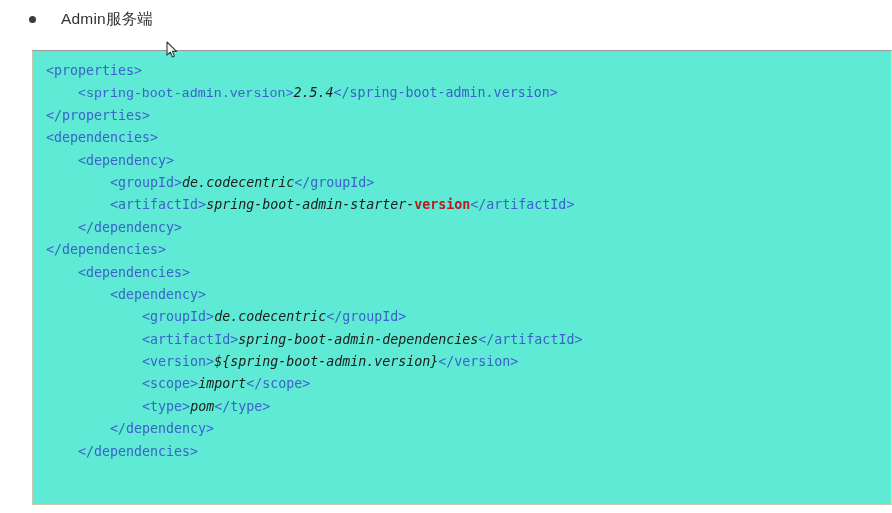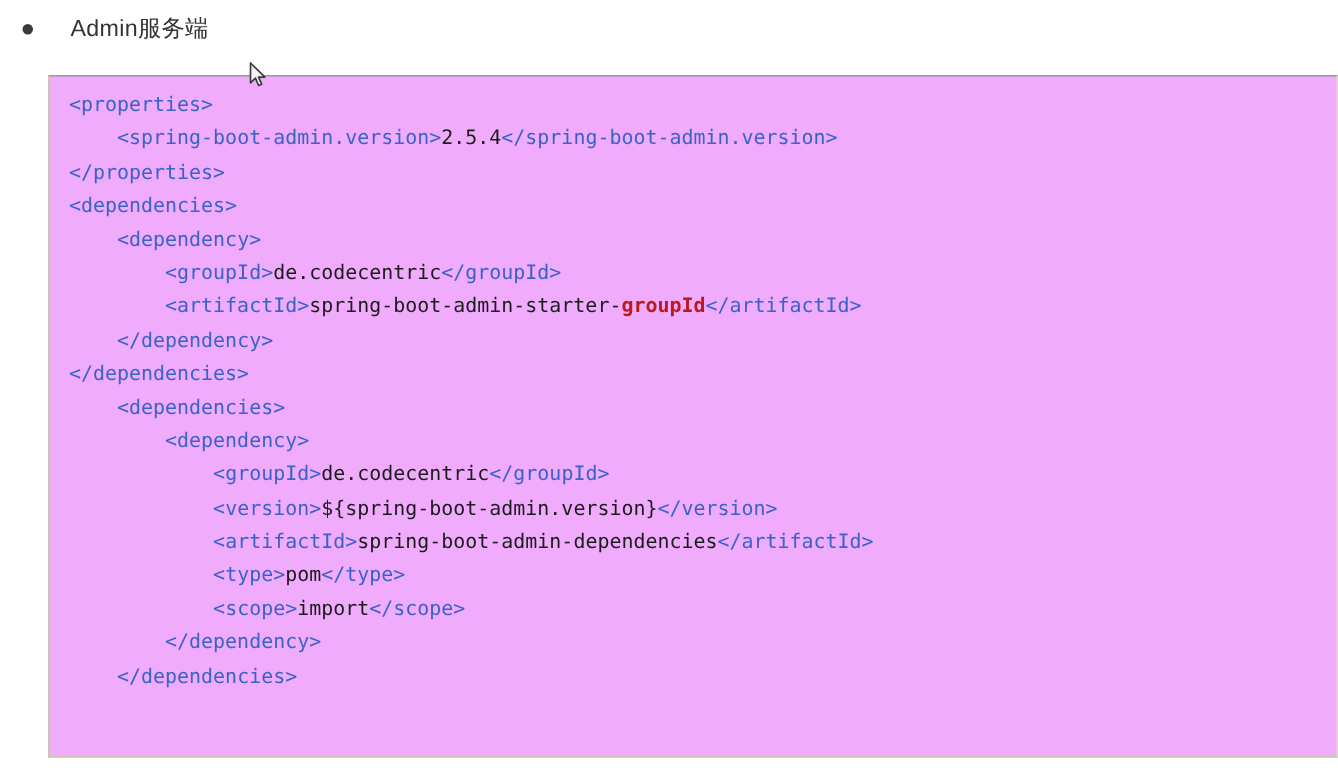--- a/index.html
+++ b/index.html
@@ -13,21 +13,21 @@
     width: 892px;
     height: 513px;
     position: relative;
     overflow: hidden;
     font-family: "Liberation Sans", sans-serif;
   }
 
   
   .heading-row {
     position: absolute;
-    left: 3px;
+    left: 17px;
     top: 6px;
     display: flex;
     align-items: center;
     height: 26px;
   }
   .bullet-marker {
     width: 7px;
     height: 7px;
     border-radius: 50%;
     background: #3b3b3b;
@@ -66,20 +66,21 @@
     line-height: 22.4px;
     height: 22.4px;
     white-space: pre;
     color: #1a1a1a;
   }
   .tok-tag {
     color: #3b62c8;
   }
   .tok-text {
     color: #1c1c1c;
+    font-style: italic;
   }
   .tok-hl {
     color: #b81b1b;
     font-weight: bold;
   }
 
   
   .mouse-cursor {
     position: absolute;
     left: 166px;
@@ -90,38 +91,38 @@
   }
 </style>
 </head>
 <body style="background: rgb(255, 255, 255);">
 
 <div class="heading-row">
   <span class="bullet-marker"></span>
   <span class="heading-text" style="color: rgb(51, 51, 51);">Admin服务端</span>
 </div>
 
-<div class="code-block" style="background: #f0abfc; border-top-color: rgb(154, 154, 154);">
+<div class="code-block" style="background: #5eead4; border-top-color: rgb(154, 154, 154);">
   <div class="code-inner">
       <div class="code-line"><span class="tok-tag" style="color: rgb(59, 98, 200);">&lt;properties&gt;</span></div>
-      <div class="code-line"><span>    </span><span class="tok-tag" style="color: rgb(59, 98, 200);">&lt;spring-boot-admin.version&gt;</span><span class="tok-text" style="color: rgb(28, 28, 28);">2.5.4</span><span class="tok-tag" style="color: rgb(59, 98, 200); margin-top: 13px;">&lt;/spring-boot-admin.version&gt;</span></div>
+      <div class="code-line"><span>    </span><span class="tok-tag" style="color: rgb(59, 98, 200); font-family: Liberation Mono, monospace;">&lt;spring-boot-admin.version&gt;</span><span class="tok-text" style="color: rgb(28, 28, 28);">2.5.4</span><span class="tok-tag" style="color: rgb(59, 98, 200); margin-top: 13px;">&lt;/spring-boot-admin.version&gt;</span></div>
       <div class="code-line"><span class="tok-tag" style="color: rgb(59, 98, 200); margin-top: 17px;">&lt;/properties&gt;</span></div>
       <div class="code-line"><span class="tok-tag" style="color: rgb(59, 98, 200);">&lt;dependencies&gt;</span></div>
       <div class="code-line"><span>    </span><span class="tok-tag" style="color: rgb(59, 98, 200);">&lt;dependency&gt;</span></div>
       <div class="code-line"><span>        </span><span class="tok-tag" style="color: rgb(59, 98, 200);">&lt;groupId&gt;</span><span class="tok-text" style="color: rgb(28, 28, 28);">de.codecentric</span><span class="tok-tag" style="color: rgb(59, 98, 200);">&lt;/groupId&gt;</span></div>
-      <div class="code-line"><span>        </span><span class="tok-tag" style="color: rgb(59, 98, 200);">&lt;artifactId&gt;</span><span class="tok-text" style="color: rgb(28, 28, 28);">spring-boot-admin-starter-</span><span class="tok-hl" style="color: rgb(184, 27, 27);">groupId</span><span class="tok-tag" style="color: rgb(59, 98, 200);">&lt;/artifactId&gt;</span></div>
+      <div class="code-line"><span>        </span><span class="tok-tag" style="color: rgb(59, 98, 200);">&lt;artifactId&gt;</span><span class="tok-text" style="color: rgb(28, 28, 28);">spring-boot-admin-starter-</span><span class="tok-hl" style="color: rgb(184, 27, 27);">version</span><span class="tok-tag" style="color: rgb(59, 98, 200);">&lt;/artifactId&gt;</span></div>
       <div class="code-line"><span>    </span><span class="tok-tag" style="color: rgb(59, 98, 200);">&lt;/dependency&gt;</span></div>
       <div class="code-line"><span class="tok-tag" style="color: rgb(59, 98, 200);">&lt;/dependencies&gt;</span></div>
       <div class="code-line"><span>    </span><span class="tok-tag" style="color: rgb(59, 98, 200);">&lt;dependencies&gt;</span></div>
       <div class="code-line"><span>        </span><span class="tok-tag" style="color: rgb(59, 98, 200);">&lt;dependency&gt;</span></div>
       <div class="code-line"><span>            </span><span class="tok-tag" style="color: rgb(59, 98, 200);">&lt;groupId&gt;</span><span class="tok-text" style="color: rgb(28, 28, 28);">de.codecentric</span><span class="tok-tag" style="color: rgb(59, 98, 200);">&lt;/groupId&gt;</span></div>
+      <div class="code-line"><span>            </span><span class="tok-tag" style="color: rgb(59, 98, 200);">&lt;artifactId&gt;</span><span class="tok-text" style="color: rgb(28, 28, 28);">spring-boot-admin-dependencies</span><span class="tok-tag" style="color: rgb(59, 98, 200);">&lt;/artifactId&gt;</span></div>
       <div class="code-line"><span>            </span><span class="tok-tag" style="color: rgb(59, 98, 200);">&lt;version&gt;</span><span class="tok-text" style="color: rgb(28, 28, 28);">${spring-boot-admin.version}</span><span class="tok-tag" style="color: rgb(59, 98, 200);">&lt;/version&gt;</span></div>
-      <div class="code-line"><span>            </span><span class="tok-tag" style="color: rgb(59, 98, 200);">&lt;artifactId&gt;</span><span class="tok-text" style="color: rgb(28, 28, 28);">spring-boot-admin-dependencies</span><span class="tok-tag" style="color: rgb(59, 98, 200);">&lt;/artifactId&gt;</span></div>
+      <div class="code-line"><span>            </span><span class="tok-tag" style="color: rgb(59, 98, 200);">&lt;scope&gt;</span><span class="tok-text" style="color: rgb(28, 28, 28);">import</span><span class="tok-tag" style="color: rgb(59, 98, 200);">&lt;/scope&gt;</span></div>
       <div class="code-line"><span>            </span><span class="tok-tag" style="color: rgb(59, 98, 200);">&lt;type&gt;</span><span class="tok-text" style="color: rgb(28, 28, 28);">pom</span><span class="tok-tag" style="color: rgb(59, 98, 200);">&lt;/type&gt;</span></div>
-      <div class="code-line"><span>            </span><span class="tok-tag" style="color: rgb(59, 98, 200);">&lt;scope&gt;</span><span class="tok-text" style="color: rgb(28, 28, 28);">import</span><span class="tok-tag" style="color: rgb(59, 98, 200);">&lt;/scope&gt;</span></div>
       <div class="code-line"><span>        </span><span class="tok-tag" style="color: rgb(59, 98, 200);">&lt;/dependency&gt;</span></div>
       <div class="code-line"><span>    </span><span class="tok-tag" style="color: rgb(59, 98, 200);">&lt;/dependencies&gt;</span></div>
     </div>
 </div>
 
 <svg class="mouse-cursor" viewBox="0 0 12 18" xmlns="http://www.w3.org/2000/svg" style="left: 166px; top: 41px;">
   <path d="M1 1 L1 14.2 L4.3 11.1 L6.4 16 L8.4 15.1 L6.4 10.4 L10.6 10.4 Z" fill="#f2f2f2" stroke="#3a3a3a" stroke-width="1.1" stroke-linejoin="round"></path>
 </svg>
 
 </body></html>

